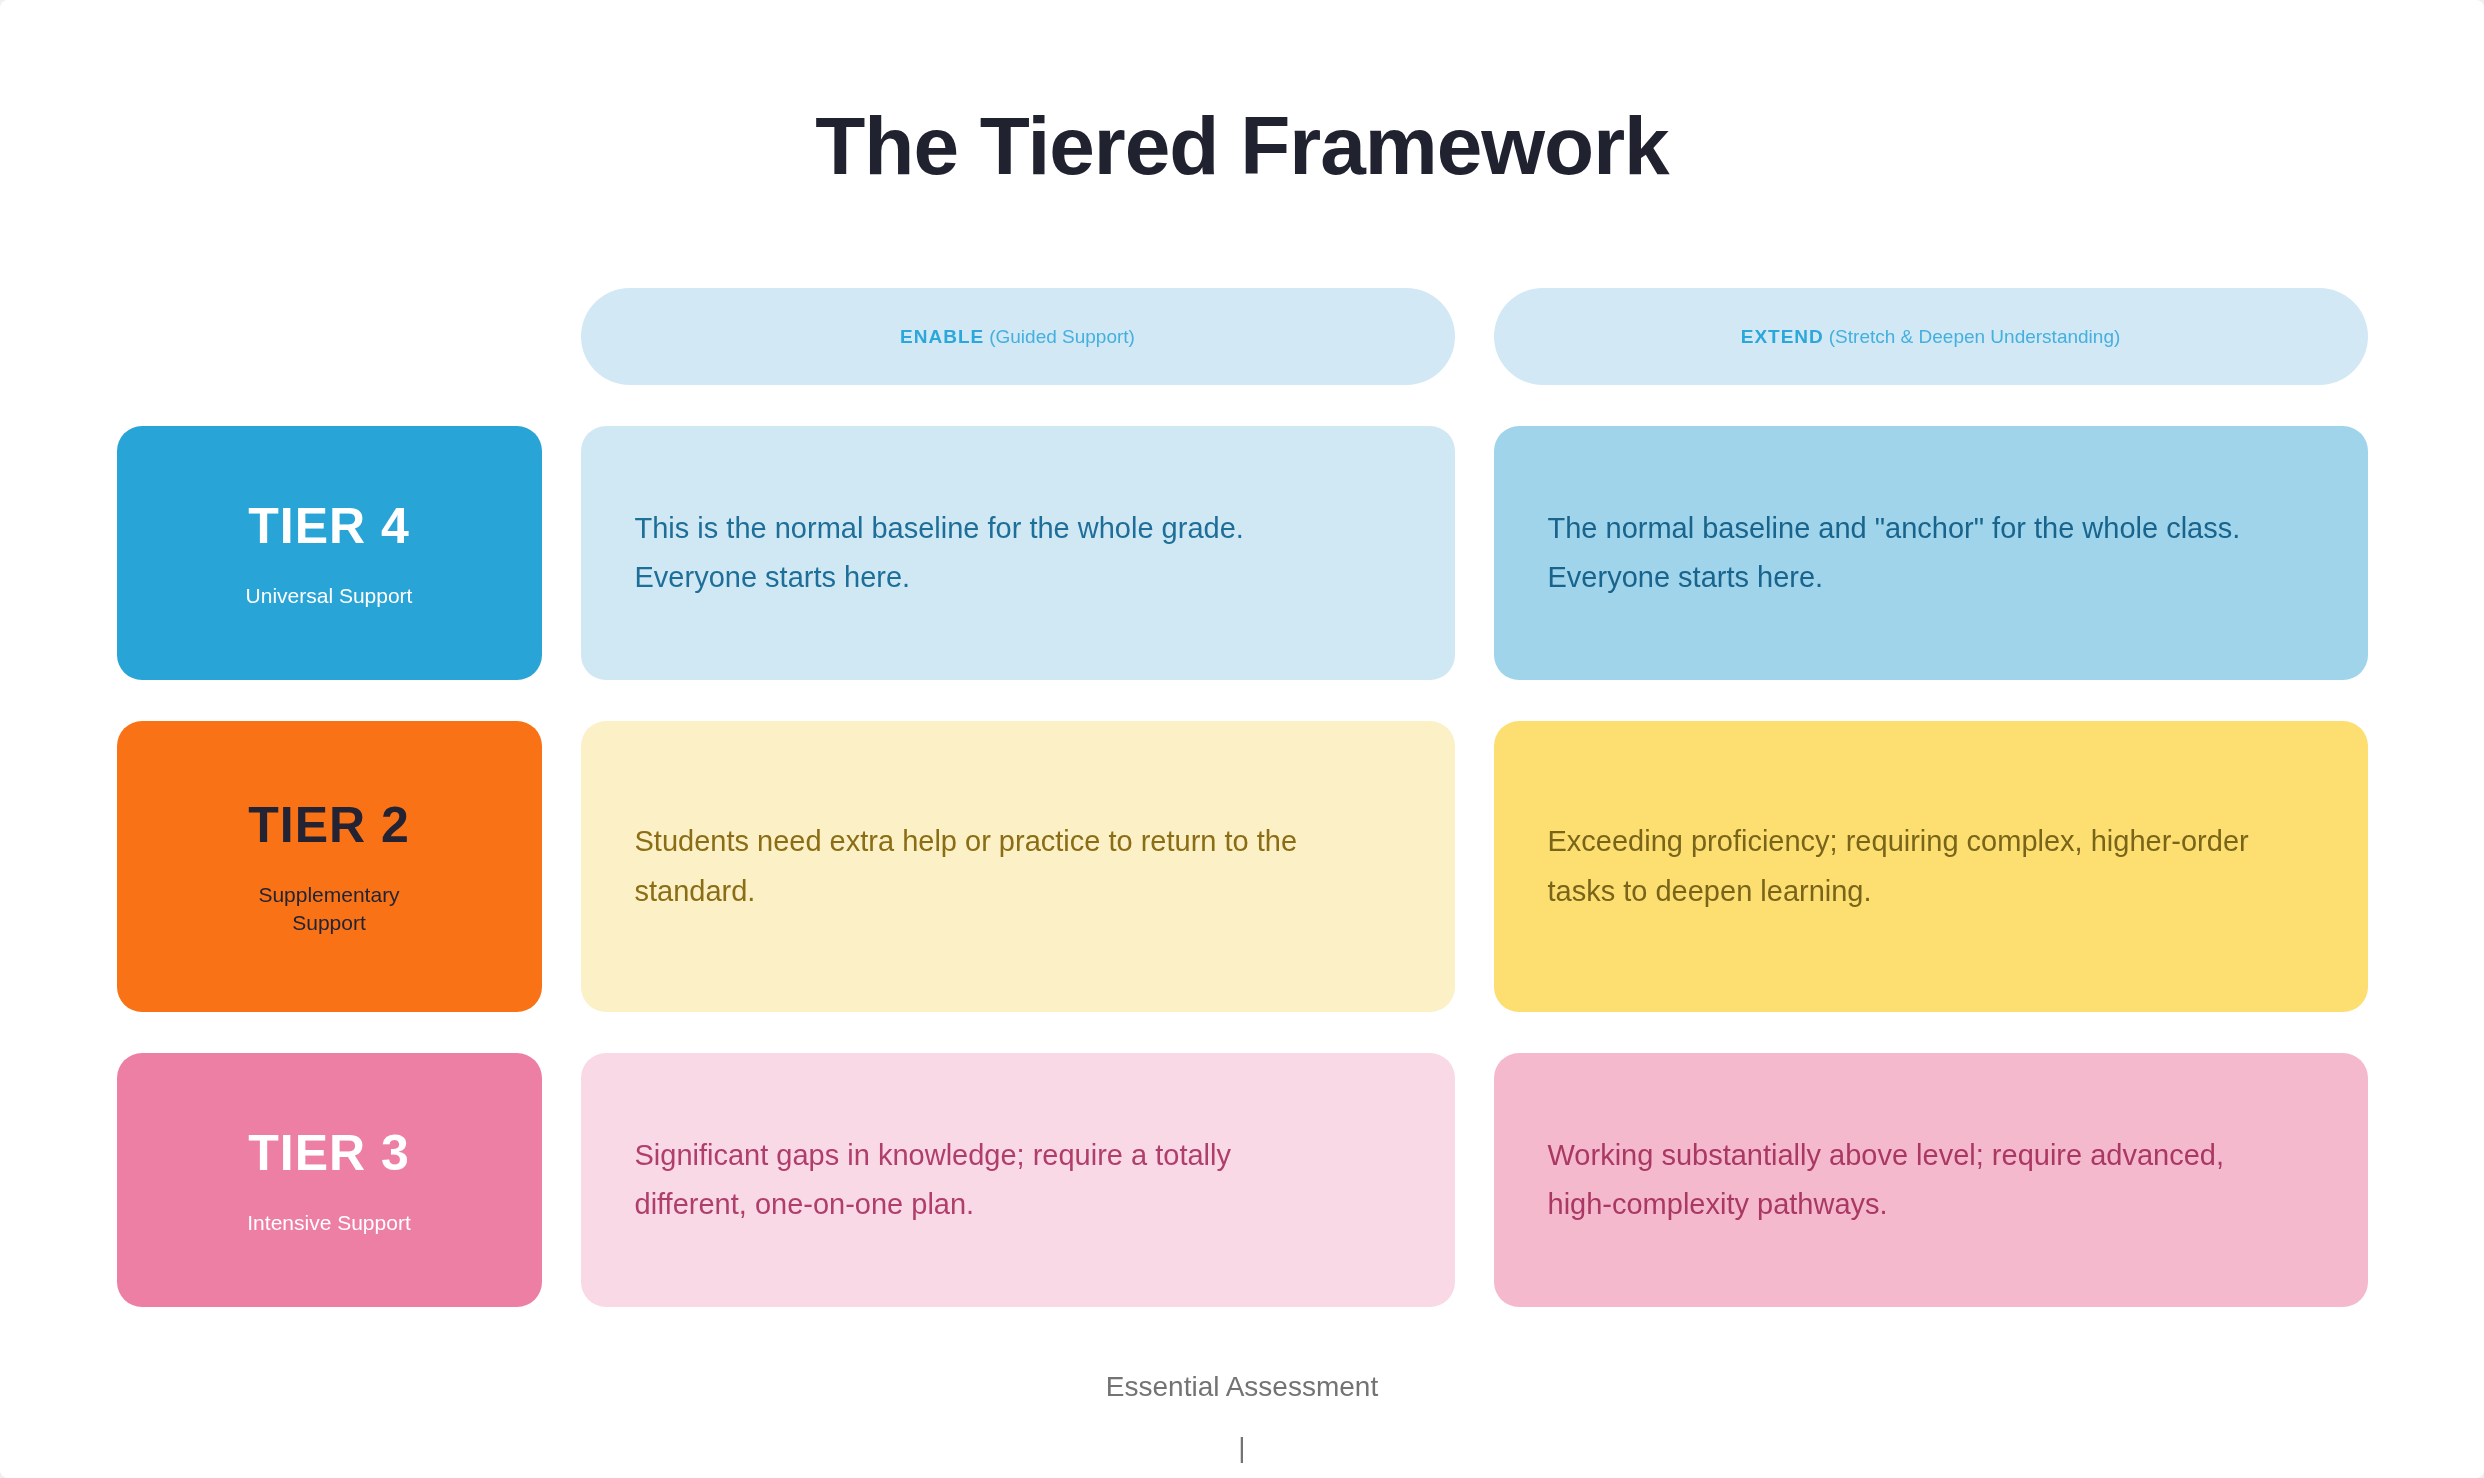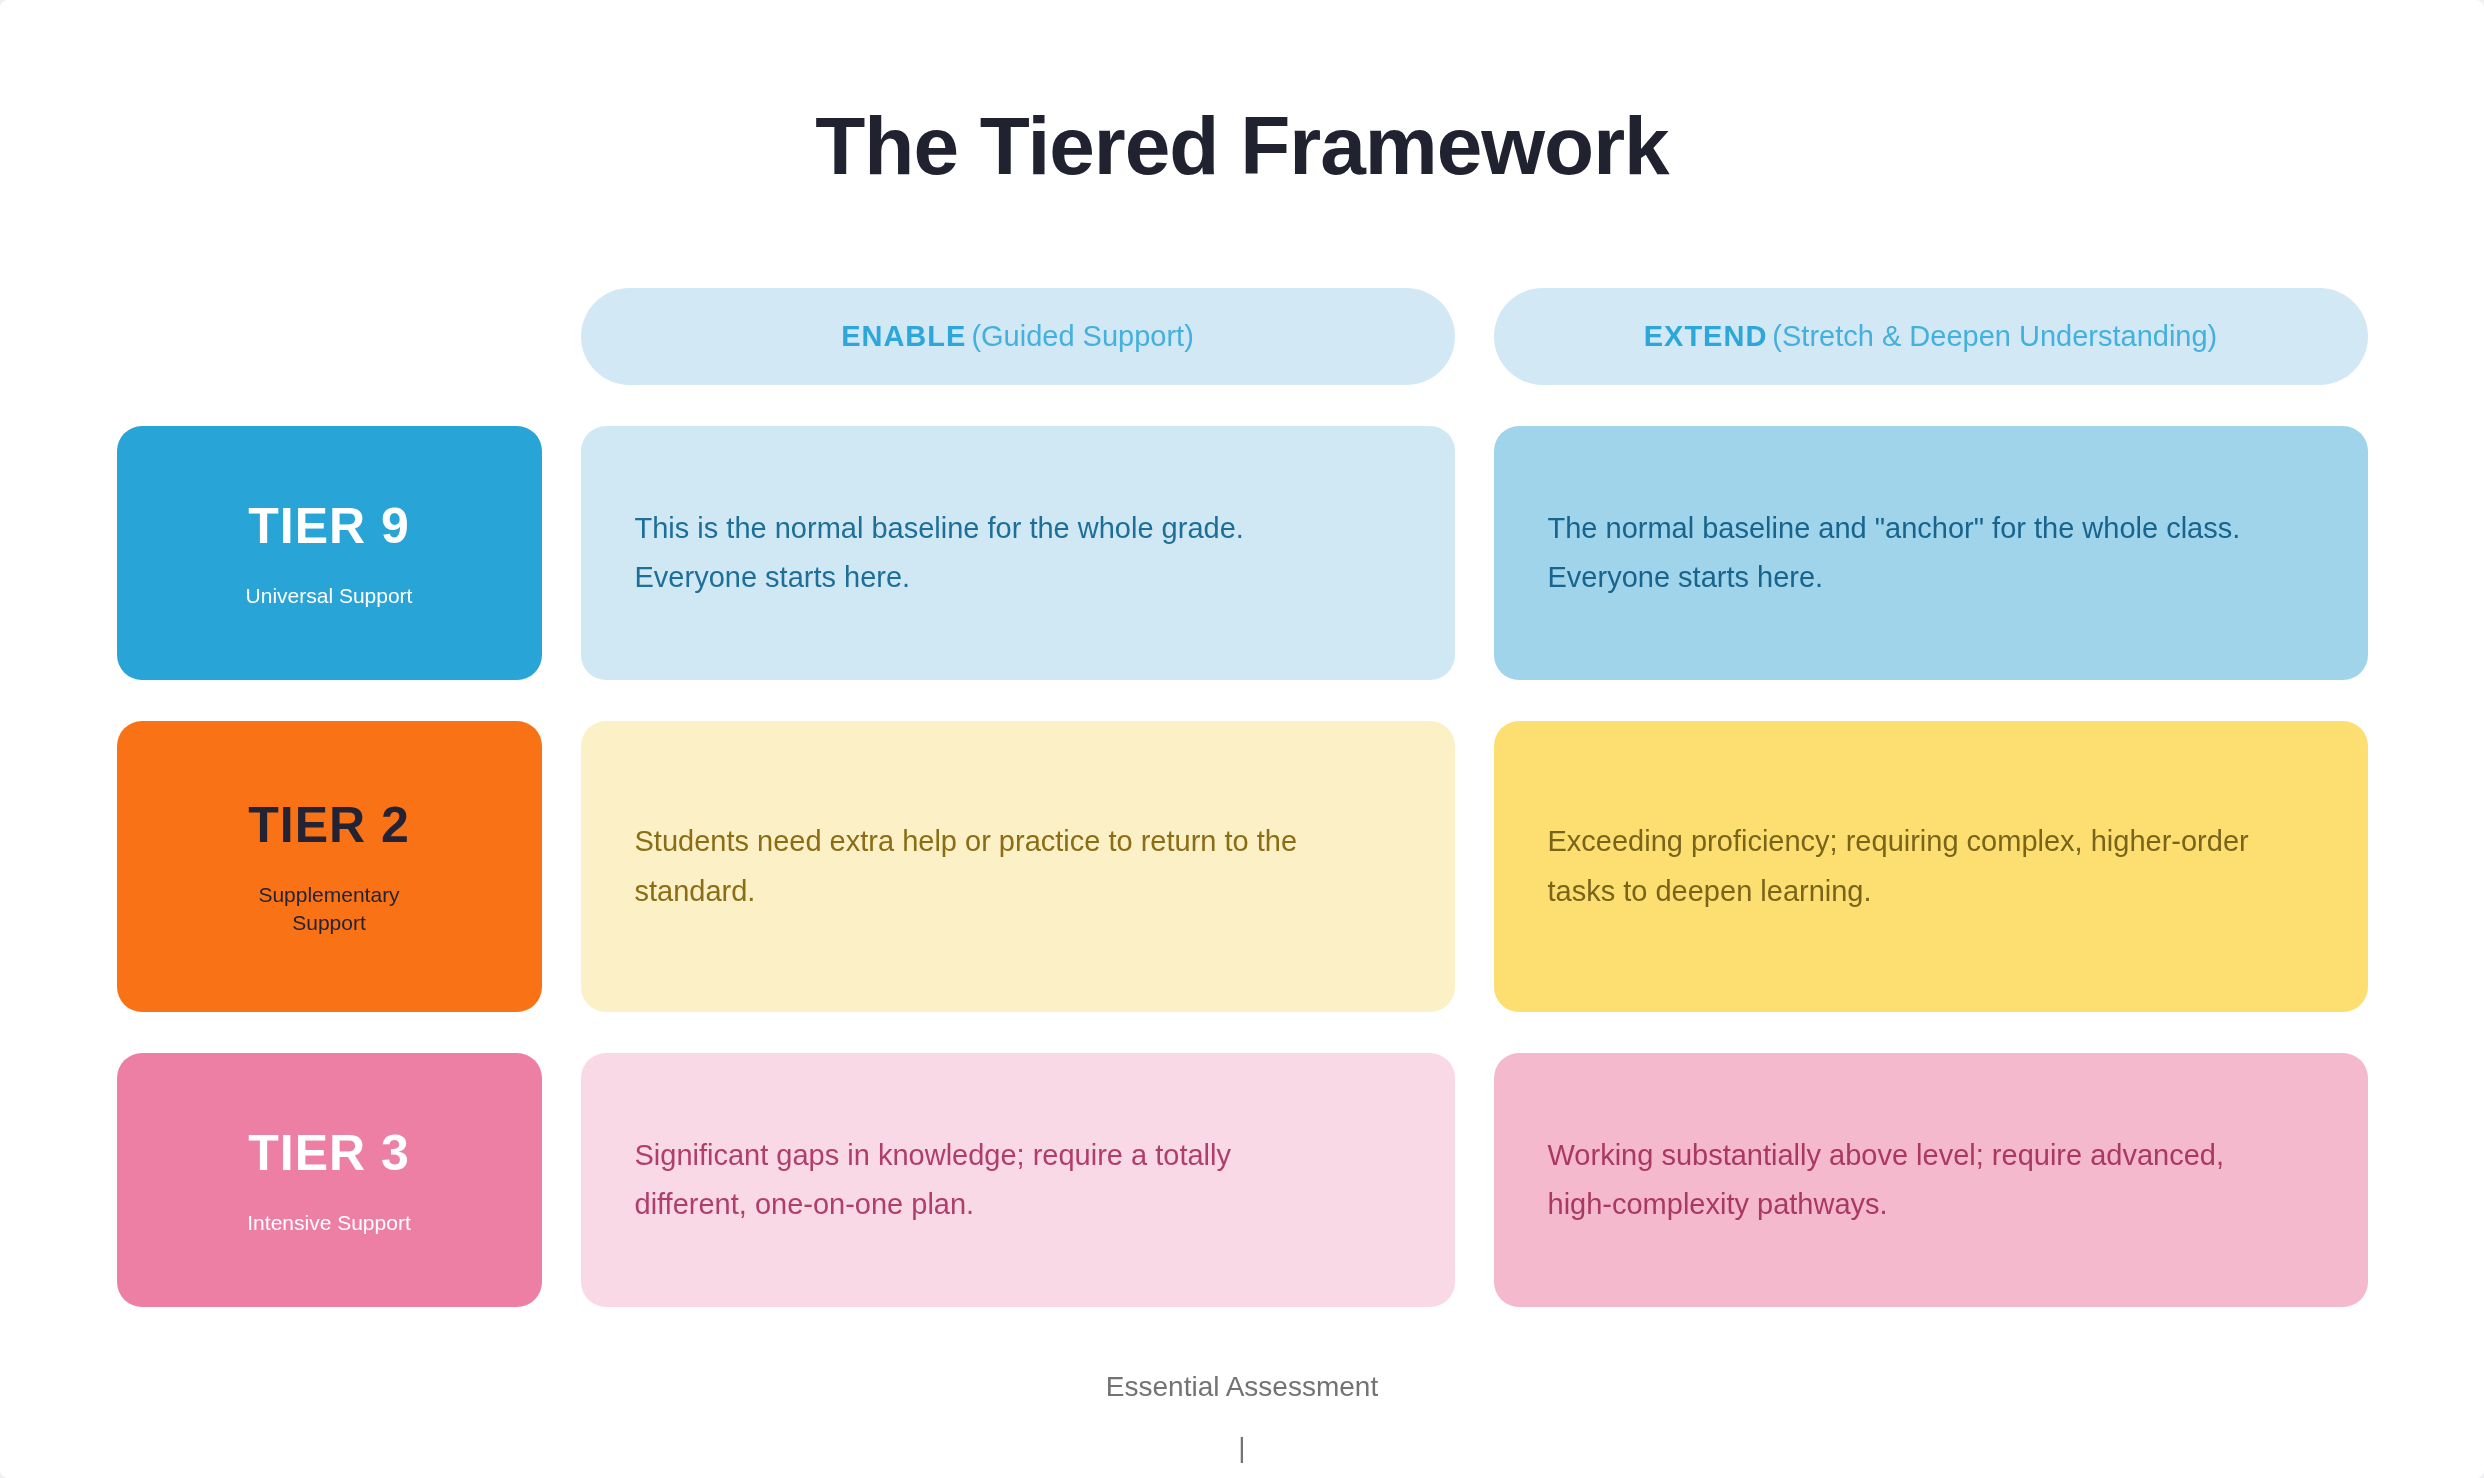--- a/index.html
+++ b/index.html
@@ -35,21 +35,21 @@
     column-gap: 39px;
     row-gap: 41px;
   }
   .pill {
     background: #d2e8f5;
     border-radius: 50px;
     display: flex;
     align-items: center;
     justify-content: center;
     gap: 5px;
-    font-size: 29px;
+    font-size: 19px;
   }
   .pill .lbl {
     font-weight: 700;
     letter-spacing: 1px;
     color: #2ba7db;
   }
   .pill .sub {
     font-weight: 400;
     color: #44b0de;
   }
@@ -115,21 +115,21 @@
     <div class="pill">
       <span class="lbl">ENABLE</span>
       <span class="sub">(Guided Support)</span>
     </div>
     <div class="pill">
       <span class="lbl">EXTEND</span>
       <span class="sub">(Stretch &amp; Deepen Understanding)</span>
     </div>
 
     <div class="tier t1">
-      <div class="name">TIER 9</div>
+      <div class="name">TIER 4</div>
       <div class="sub">Universal Support</div>
     </div>
     <div class="cell c1e">
       <span>This is the normal baseline for the whole grade.
 Everyone starts here.</span>
     </div>
     <div class="cell c1x">
       <span>The normal baseline and "anchor" for the whole class.
 Everyone starts here.</span>
     </div>

